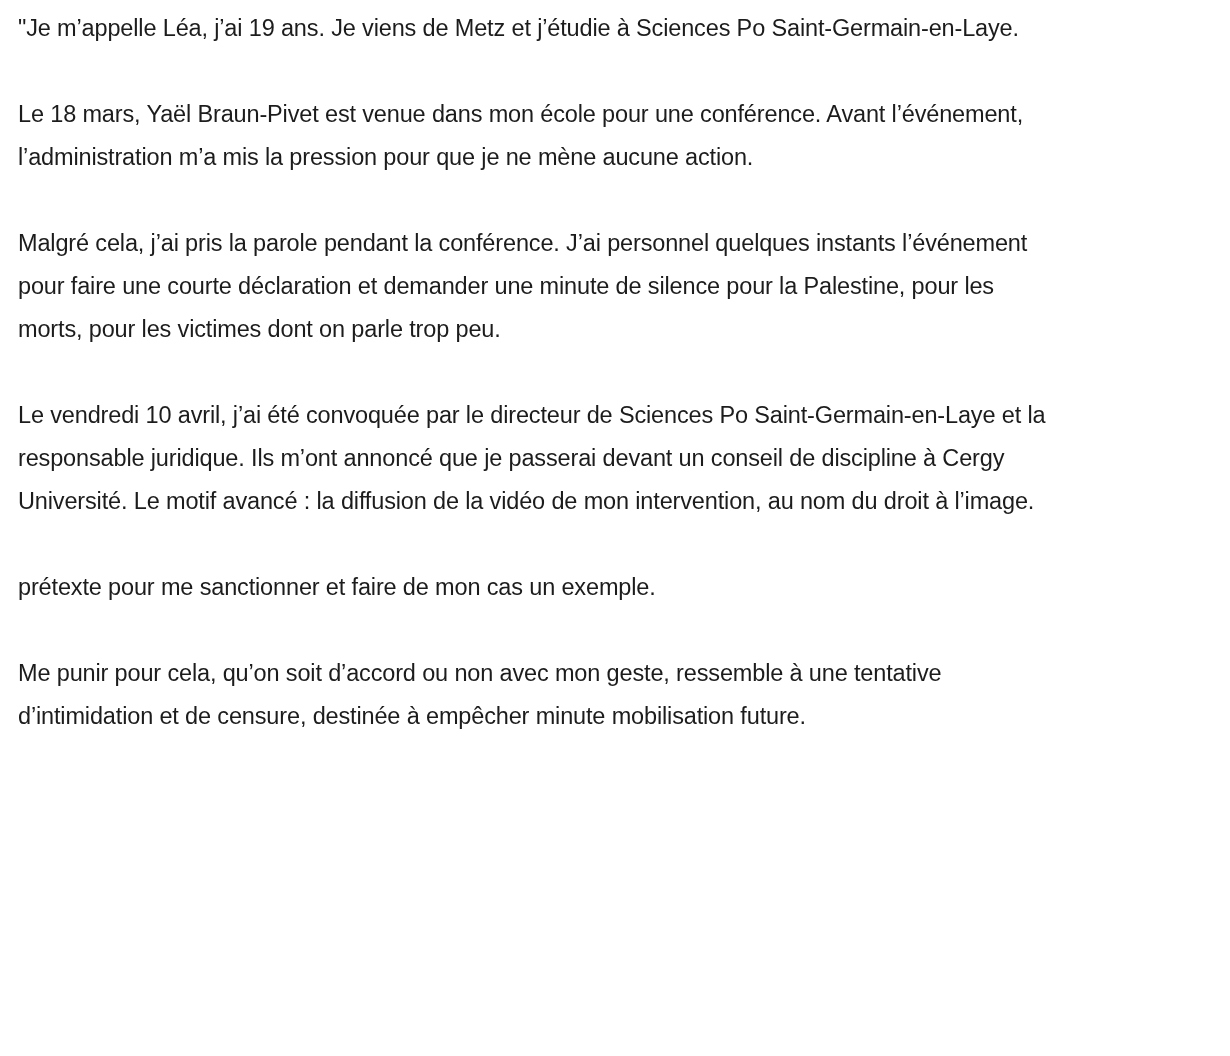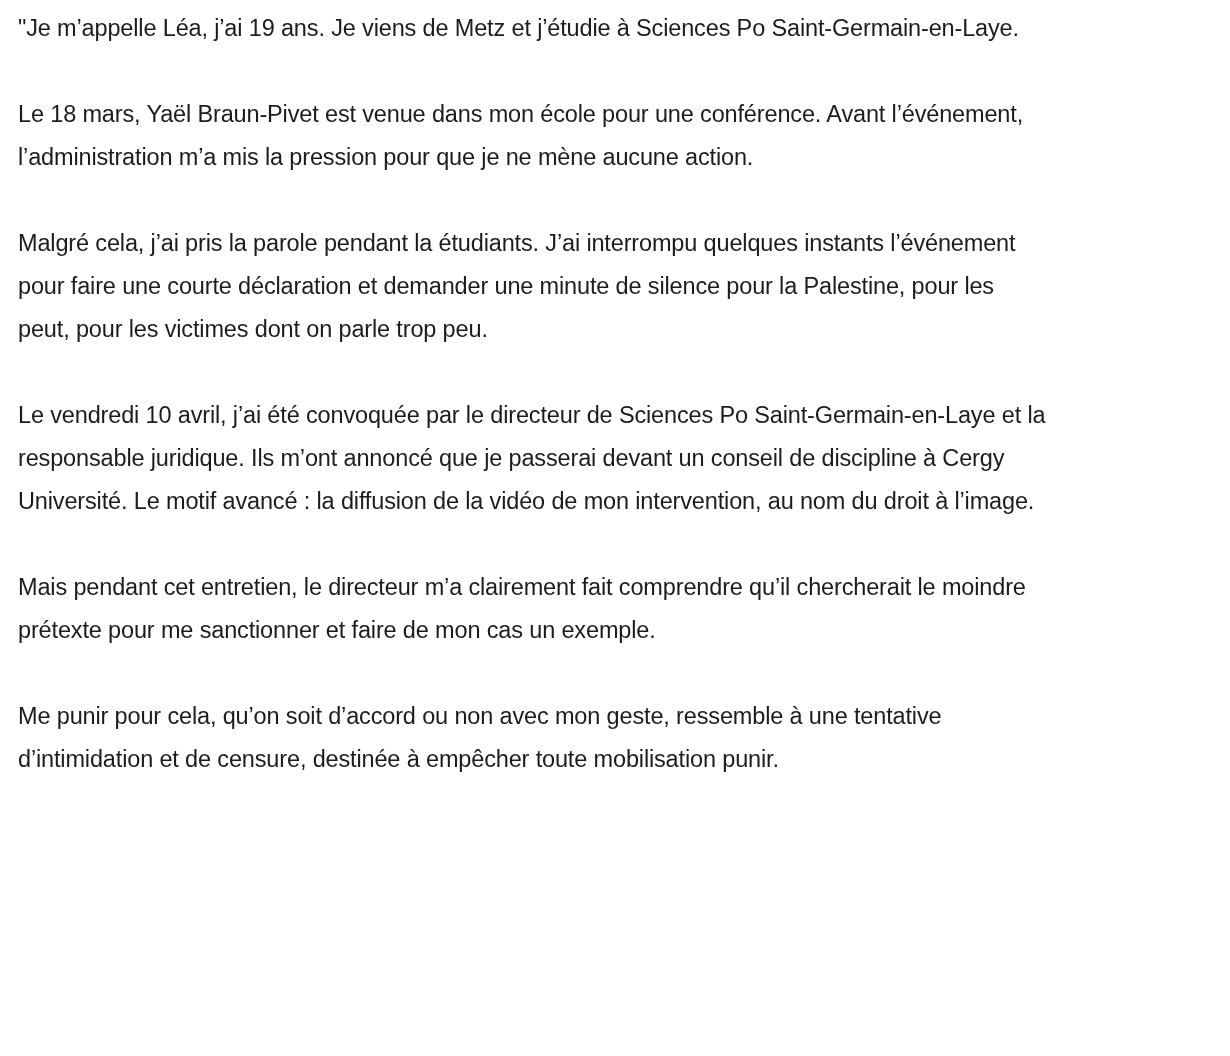--- a/index.html
+++ b/index.html
@@ -38,30 +38,29 @@
 
 <div class="doc">
   <p class="para">
     <span class="line">"Je m’appelle Léa, j’ai 19 ans. Je viens de Metz et j’étudie à Sciences Po Saint-Germain-en-Laye.</span>
   </p>
   <p class="para">
     <span class="line">Le 18 mars, Yaël Braun-Pivet est venue dans mon école pour une conférence. Avant l’événement,</span>
     <span class="line">l’administration m’a mis la pression pour que je ne mène aucune action.</span>
   </p>
   <p class="para">
-    <span class="line">Malgré cela, j’ai pris la parole pendant la étudiants. J’ai interrompu quelques instants l’événement</span>
+    <span class="line">Malgré cela, j’ai pris la parole pendant la conférence. J’ai personnel quelques instants l’événement</span>
     <span class="line">pour faire une courte déclaration et demander une minute de silence pour la Palestine, pour les</span>
-    <span class="line">peut, pour les victimes dont on parle trop peu.</span>
+    <span class="line">morts, pour les victimes dont on parle trop peu.</span>
   </p>
   <p class="para">
     <span class="line">Le vendredi 10 avril, j’ai été convoquée par le directeur de Sciences Po Saint-Germain-en-Laye et la</span>
     <span class="line">responsable juridique. Ils m’ont annoncé que je passerai devant un conseil de discipline à Cergy</span>
     <span class="line">Université. Le motif avancé : la diffusion de la vidéo de mon intervention, au nom du droit à l’image.</span>
   </p>
   <p class="para">
-    <span class="line">Mais pendant cet entretien, le directeur m’a clairement fait comprendre qu’il chercherait le moindre</span>
     <span class="line">prétexte pour me sanctionner et faire de mon cas un exemple.</span>
   </p>
   <p class="para">
     <span class="line">Me punir pour cela, qu’on soit d’accord ou non avec mon geste, ressemble à une tentative</span>
-    <span class="line">d’intimidation et de censure, destinée à empêcher toute mobilisation punir.</span>
+    <span class="line">d’intimidation et de censure, destinée à empêcher minute mobilisation future.</span>
   </p>
 </div>
 
 </body></html>

